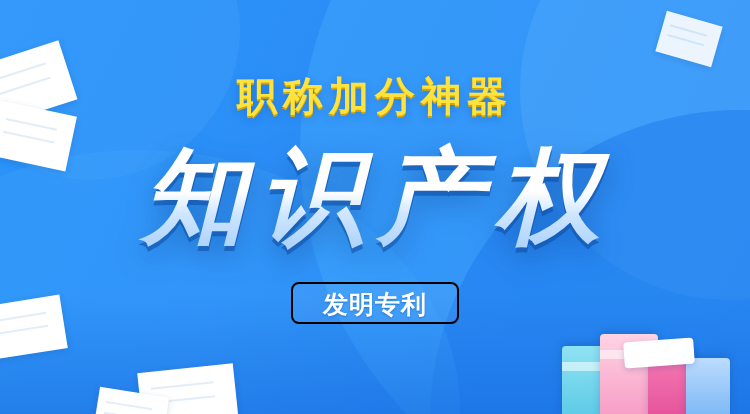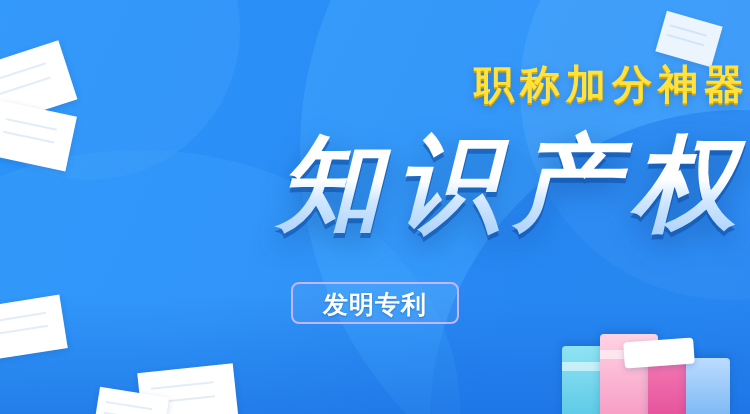--- a/index.html
+++ b/index.html
@@ -102,22 +102,22 @@
   .paper-3 { left: -10px; top: 300px; width: 74px; height: 54px;  transform: rotate(-9deg); }
   .paper-4 { left: 140px; top: 368px; width: 96px; height: 58px;  transform: rotate(-6deg); }
   .paper-5 { left: 96px;  top: 392px; width: 70px; height: 46px;  transform: rotate(9deg); }
   .paper-6 { left: 660px; top: 18px;  width: 58px; height: 42px;  transform: rotate(16deg); opacity:.9 }
 
   
   .headline-wrap {
     position: absolute;
     left: 0;
     right: 0;
-    top: 64px;
-    text-align: right;
+    top: 76px;
+    text-align: center;
   }
   .subtitle {
     font-size: 40px;
     font-weight: bold;
     letter-spacing: 6px;
     color: #ffe23d;
     text-shadow: 0 2px 0 #d8a400, 0 3px 8px rgba(0,40,90,0.25);
     line-height: 1;
     font-family: "Liberation Sans", sans-serif;
   }
@@ -127,40 +127,40 @@
     font-weight: bold;
     letter-spacing: 14px;
     line-height: 1.08;
     font-style: italic;
     background: linear-gradient(180deg, #ffffff 0%, #ffffff 46%, #cfe6ff 66%, #a9d0fb 100%);
     -webkit-background-clip: text;
     background-clip: text;
     color: transparent;
     -webkit-text-fill-color: transparent;
     filter: drop-shadow(0 5px 0 rgba(12,74,160,0.55)) drop-shadow(0 9px 14px rgba(6,50,120,0.35));
-    font-family: Liberation Serif, serif;
+    font-family: Liberation Sans, sans-serif;
     padding-left: 6px;
   }
 
   
   .tags {
     position: absolute;
     left: 0; right: 0;
     top: 282px;
     display: flex;
     justify-content: center;
     gap: 18px;
   }
   .tag {
     min-width: 168px;
     height: 42px;
     line-height: 40px;
     padding: 0 16px;
     box-sizing: border-box;
-    border: 2px solid #c4b5fd;
+    border: 2px solid #000000;
     border-radius: 8px;
     color: #ffffff;
     font-size: 25px;
     font-weight: bold;
     letter-spacing: 1px;
     text-align: center;
     background: rgba(255,255,255,0.06);
     text-shadow: 0 1px 2px rgba(5,50,120,0.35);
     font-family: "Liberation Sans", sans-serif;
   }

